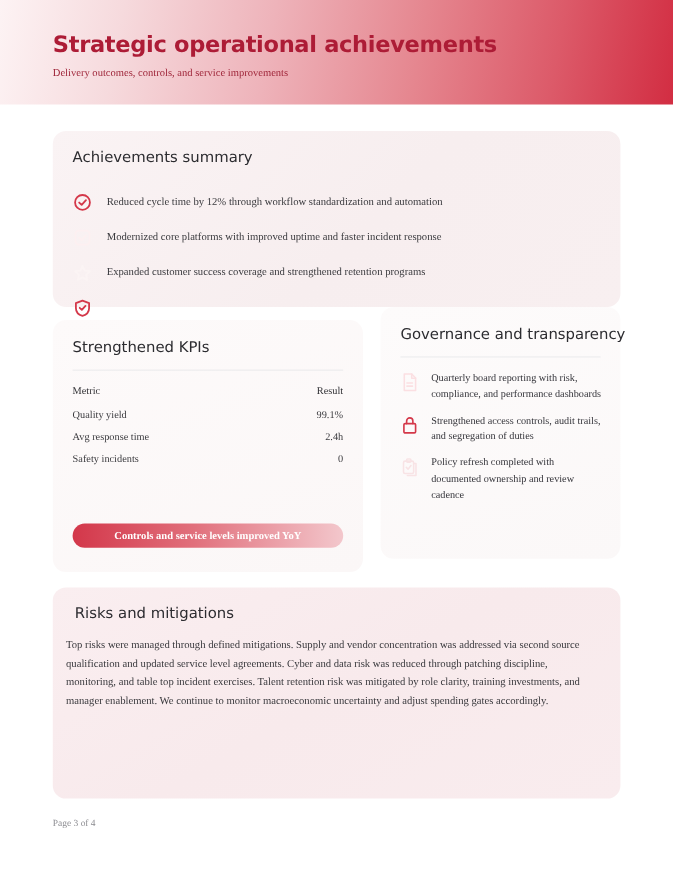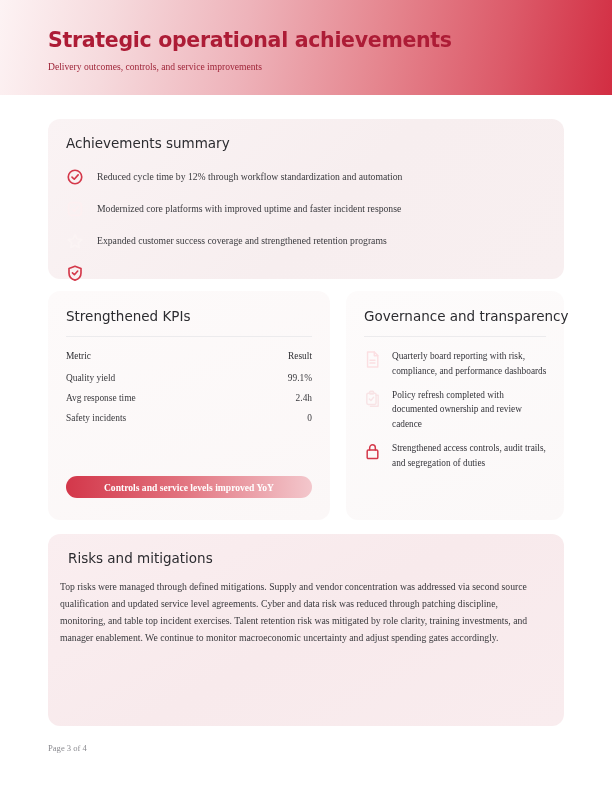--- a/index.html
+++ b/index.html
@@ -74,21 +74,21 @@
     font-size: 13.5px;
   }
   .ach-list {
     position: absolute;
     left: 18px;
     top: 48px;
     width: 480px;
   }
   .ach-item {
     display: flex;
-    align-items: flex-start;
+    align-items: center;
     height: 32px;
     margin-bottom: 0px;
   }
   .ach-icon {
     width: 18px;
     height: 18px;
     flex: 0 0 18px;
     margin-top: 1px;
     margin-right: 13px;
   }
@@ -156,21 +156,21 @@
     font-size: 9.6px;
     display: flex;
     align-items: center;
     justify-content: center;
     text-align: right;
   }
 
   
   #gov-card {
     left: 346px;
-    top: 291px;
+    top: 279px;
     width: 218px;
     height: 229px;
     background: linear-gradient(160deg, #fdfbfb 0%, #fbf8f8 100%);
   }
   #gov-card .card-title {
     position: absolute;
     left: 18px;
     top: 17px;
     font-size: 13.5px;
     white-space: nowrap;
@@ -334,40 +334,40 @@
           <polyline points="14.5,2.5 14.5,7.8 19.5,7.8"></polyline>
           <line x1="8.4" y1="14" x2="15.5" y2="14"></line>
           <line x1="8.4" y1="18" x2="15.5" y2="18"></line>
         </svg>
       </span>
       <span class="gov-text">Quarterly board reporting with risk, compliance, and performance dashboards</span>
     </div>
 
     <div class="gov-item">
       <span class="gov-icon">
+        <svg width="17" height="19" viewBox="0 0 24 26" fill="none" stroke="#d4384a" stroke-width="2.1" stroke-linecap="round" stroke-linejoin="round">
+          <rect x="4.5" y="11" width="15" height="12" rx="1.6"></rect>
+          <path d="M8 11 V7.6 A4 4 0 0 1 16 7.6 V11"></path>
+        </svg>
+      </span>
+      <span class="gov-text">Strengthened access controls, audit trails, and segregation of duties</span>
+    </div>
+
+    <div class="gov-item">
+      <span class="gov-icon">
         <svg width="17" height="19" viewBox="0 0 24 26" fill="none" stroke="#f8e3e5" stroke-width="2" stroke-linecap="round" stroke-linejoin="round">
           <rect x="4" y="5.5" width="13" height="16" rx="2"></rect>
           <path d="M17 8.5 H20 V24 H9"></path>
           <rect x="8" y="2.8" width="5.5" height="4" rx="1.2"></rect>
           <polyline points="7.6,13.6 9.8,15.8 13.6,11.2"></polyline>
         </svg>
       </span>
       <span class="gov-text">Policy refresh completed with documented ownership and review cadence</span>
     </div>
 
-    <div class="gov-item">
-      <span class="gov-icon">
-        <svg width="17" height="19" viewBox="0 0 24 26" fill="none" stroke="#d4384a" stroke-width="2.1" stroke-linecap="round" stroke-linejoin="round">
-          <rect x="4.5" y="11" width="15" height="12" rx="1.6"></rect>
-          <path d="M8 11 V7.6 A4 4 0 0 1 16 7.6 V11"></path>
-        </svg>
-      </span>
-      <span class="gov-text">Strengthened access controls, audit trails, and segregation of duties</span>
-    </div>
-
   </div>
 </div>
 
 <div class="card" id="risks-card">
   <div class="card-title">Risks and mitigations</div>
   <div class="risks-body">Top risks were managed through defined mitigations. Supply and vendor concentration was addressed via second source qualification and updated service level agreements. Cyber and data risk was reduced through patching discipline, monitoring, and table top incident exercises. Talent retention risk was mitigated by role clarity, training investments, and manager enablement. We continue to monitor macroeconomic uncertainty and adjust spending gates accordingly.</div>
 </div>
 
 <div class="footer">Page 3 of 4</div>
 

